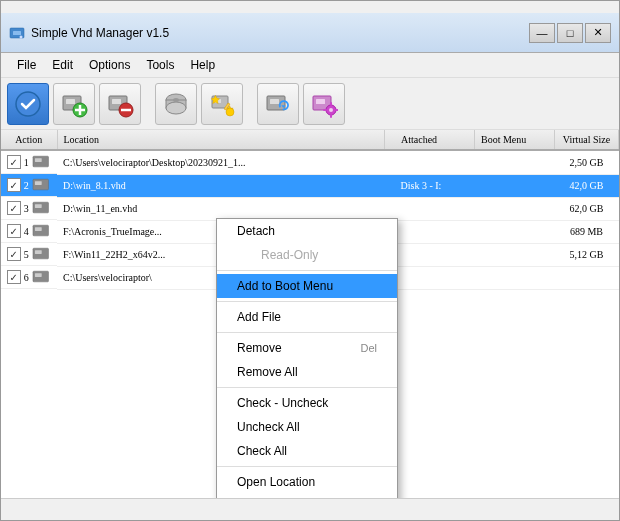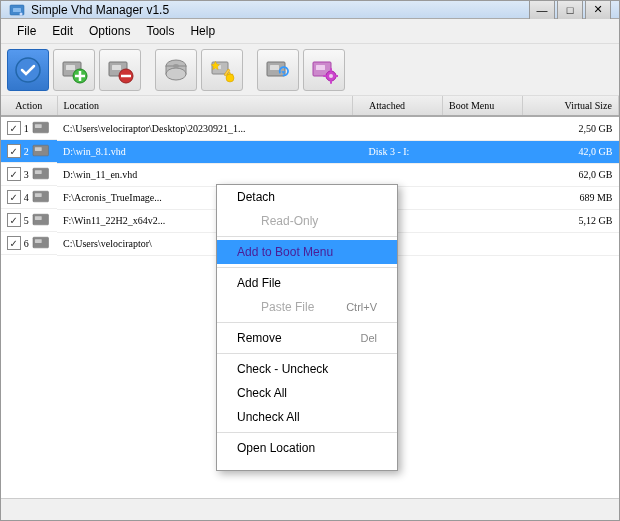--- a/index.html
+++ b/index.html
@@ -19,21 +19,22 @@
       display: flex;
       flex-direction: column;
     }
     .title-bar {
       background: linear-gradient(to bottom, #dce9f7, #c5d9f0);
       padding: 6px 8px;
       display: flex;
       align-items: center;
       justify-content: space-between;
       border-bottom: 1px solid #aaa;
-      height: 18px;
+      height: 40px;
+      margin-top: 12px;
     }
     .title-bar-left {
       display: flex;
       align-items: center;
       gap: 6px;
     }
     .title-icon {
       width: 16px;
       height: 16px;
     }
@@ -137,21 +138,21 @@
       background: #3399ff !important;
       color: white;
     }
     .row-selected td { color: white; }
 
     .check-col { width: 30px; text-align: center; }
     .action-col { width: 56px; }
     .location-col { min-width: 200px; }
     .attached-col { width: 90px; padding-left: 16px; }
     .boot-col { width: 80px; }
-    .vsize-col { width: 96px; text-align: right; }
+    .vsize-col { width: 64px; text-align: center; }
 
     .checkbox {
       width: 14px;
       height: 14px;
       border: 1px solid #888;
       background: white;
       display: inline-flex;
       align-items: center;
       justify-content: center;
       cursor: pointer;
@@ -174,21 +175,21 @@
       z-index: 100;
       font-size: 12px;
     }
     .ctx-item {
       padding: 5px 20px;
       cursor: pointer;
       display: flex;
       justify-content: space-between;
       align-items: center;
     }
-    .ctx-item.active { background: #3399ff; color: #4c1d95; }
+    .ctx-item.active { background: #3399ff; color: #000000; }
     .ctx-item.disabled {
       color: #aaa;
       cursor: default;
       margin-left: 24px;
     }
     .ctx-separator {
       height: 1px;
       background: #ddd;
       margin: 3px 0;
     }
@@ -417,38 +418,37 @@
           <span>Read-Only</span>
         </div>
         <div class="ctx-separator"></div>
         <div class="ctx-item active">
           <span>Add to Boot Menu</span>
         </div>
         <div class="ctx-separator"></div>
         <div class="ctx-item">
           <span>Add File</span>
         </div>
-        <div class="ctx-item disabled">
-          <span>Paste File</span>
-          <span class="ctx-shortcut">Ctrl+V</span>
-        </div>
         <div class="ctx-separator"></div>
         <div class="ctx-item">
           <span>Remove</span>
           <span class="ctx-shortcut">Del</span>
         </div>
+        <div class="ctx-item">
+          <span>Remove All</span>
+        </div>
         <div class="ctx-separator"></div>
         <div class="ctx-item">
           <span>Check - Uncheck</span>
         </div>
         <div class="ctx-item">
+          <span>Uncheck All</span>
+        </div>
+        <div class="ctx-item">
           <span>Check All</span>
-        </div>
-        <div class="ctx-item">
-          <span>Uncheck All</span>
         </div>
         <div class="ctx-separator"></div>
         <div class="ctx-item">
           <span>Open Location</span>
         </div>
         <div class="ctx-item"></div>
       </div>
   </div>
 
   <div class="status-bar">

